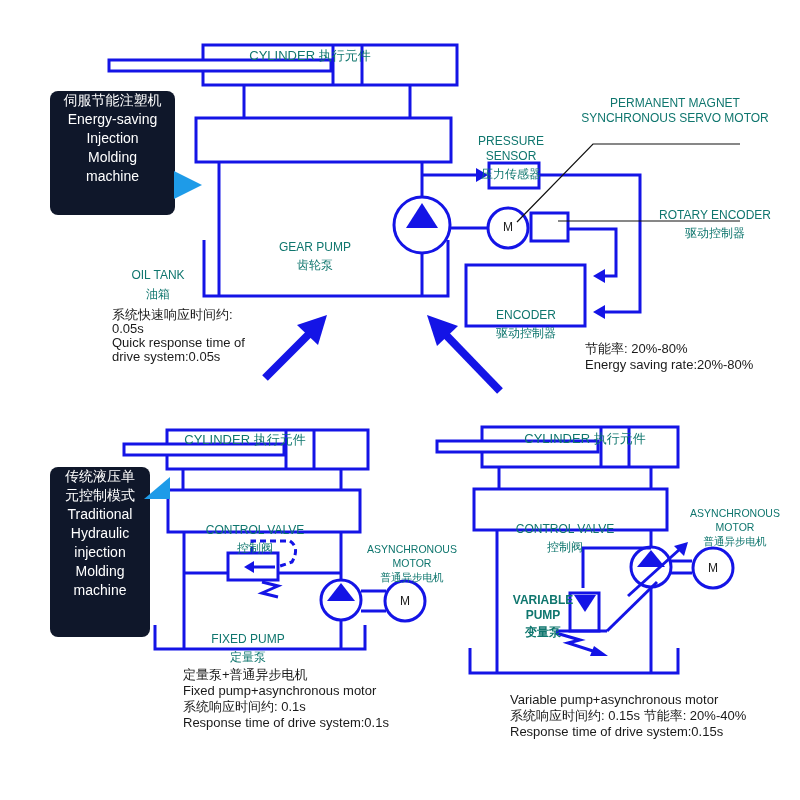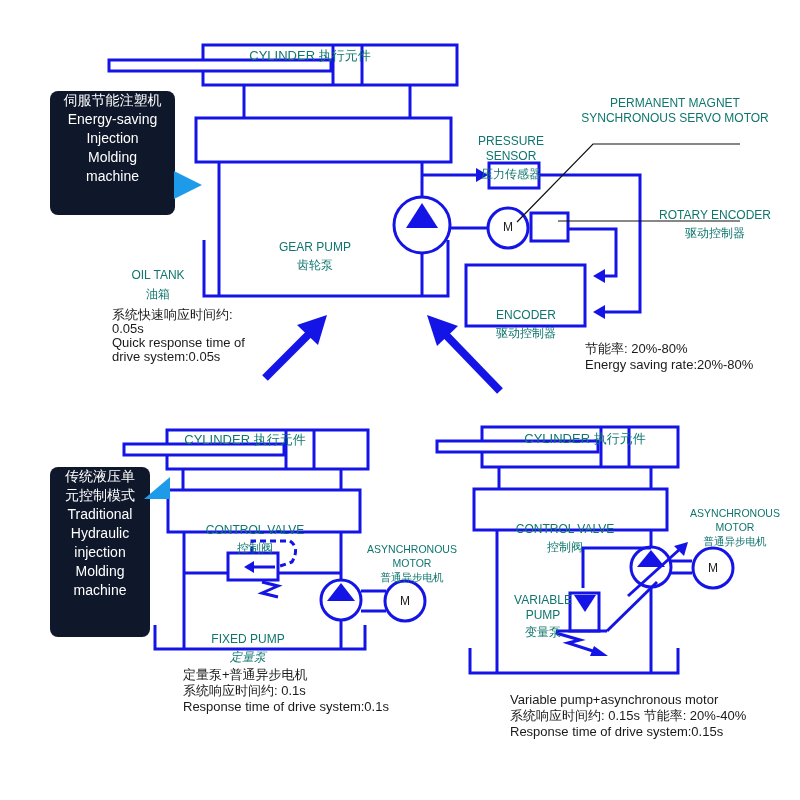--- a/index.html
+++ b/index.html
@@ -216,45 +216,46 @@
 </div>
 
 <div class="lbl" style="left:362px;top:514px;width:100px;font-size:10.5px;line-height:14px;">
   <div>ASYNCHRONOUS</div>
   <div>MOTOR</div>
   <div>普通异步电机</div>
 </div>
 
 <div class="lbl" style="left:198px;top:604px;width:100px;">
   <div>FIXED PUMP</div>
-  <div style="margin-top:3px;font-style:italic;">定量泵</div>
+  <div style="margin-top:3px;">定量泵</div>
 </div>
 
 <div class="m-label" style="left:395px;top:594px;">M</div>
 
 <div class="note" style="left:183px;top:667px;line-height:16px;">
   <div>定量泵+普通异步电机</div>
+  <div>Fixed pump+asynchronous motor</div>
   <div>系统响应时间约:  0.1s</div>
   <div>Response time of drive system:0.1s</div>
 </div>
 
 <div class="lbl" style="left:505px;top:403px;width:160px;font-size:13px;">CYLINDER 执行元件</div>
 
 <div class="lbl" style="left:505px;top:494px;width:120px;">
   <div>CONTROL VALVE</div>
   <div style="margin-top:3px;">控制阀</div>
 </div>
 
 <div class="lbl" style="left:680px;top:478px;width:110px;font-size:10.5px;line-height:14px;">
   <div>ASYNCHRONOUS</div>
   <div>MOTOR</div>
   <div>普通异步电机</div>
 </div>
 
-<div class="lbl" style="left:508px;top:565px;width:70px;">
+<div class="lbl" style="left:508px;top:565px;width:70px;font-weight:bold;">
   <div>VARIABLE</div>
   <div>PUMP</div>
   <div style="margin-top:2px;">变量泵</div>
 </div>
 
 <div class="m-label" style="left:703px;top:561px;">M</div>
 
 <div class="note" style="left:510px;top:692px;line-height:16px;">
   <div>Variable pump+asynchronous motor</div>
   <div>系统响应时间约:  0.15s  节能率:  20%-40%</div>

